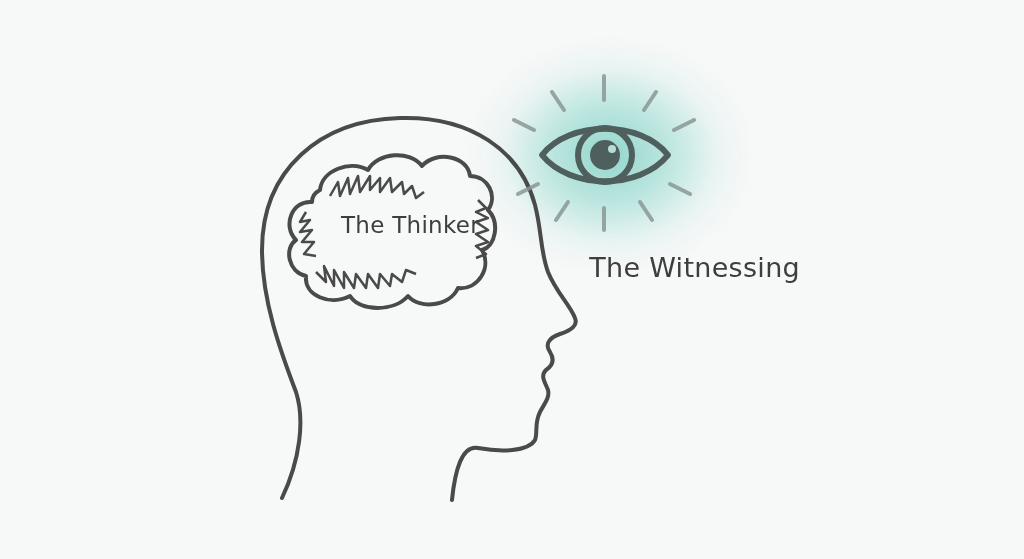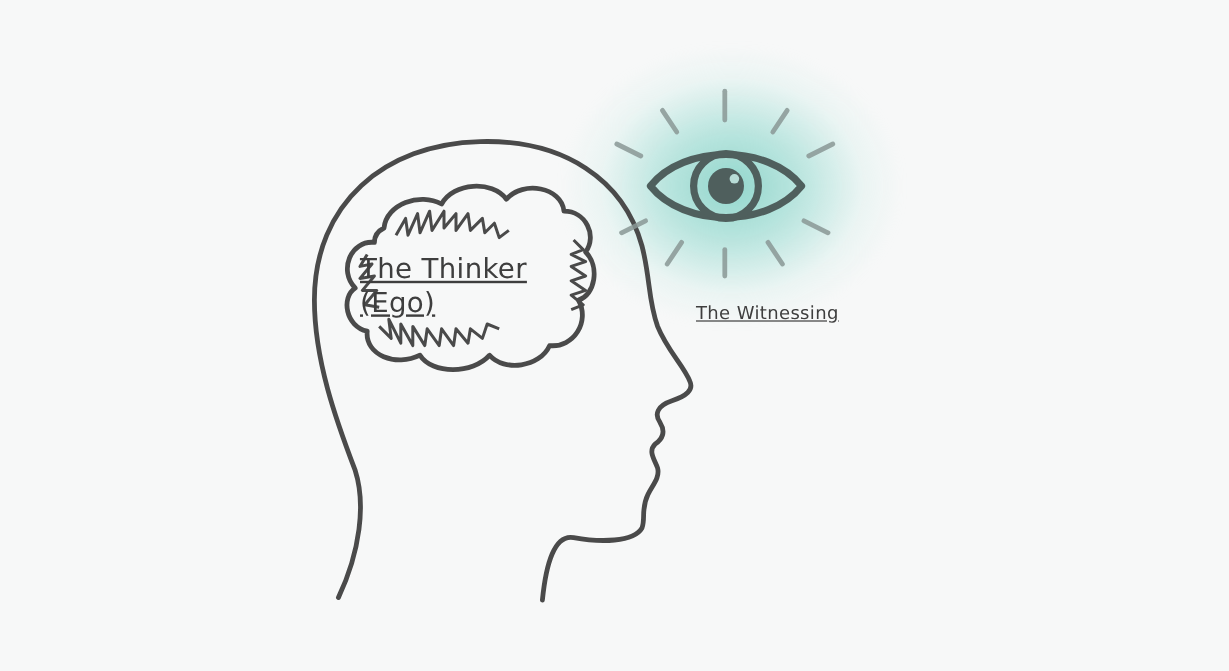--- a/index.html
+++ b/index.html
@@ -9,25 +9,25 @@
       font-family: "DejaVu Sans", sans-serif;
       position: relative;
     }
     .canvas { position: absolute; left: 0; top: 0; width: 1024px; height: 559px; }
     .glow {
       position: absolute; left: 470px; top: 40px; width: 280px; height: 230px;
       background: radial-gradient(ellipse at 50% 50%, rgba(128,208,196,0.85) 0%, rgba(150,218,208,0.6) 30%, rgba(200,236,230,0.25) 55%, rgba(247,248,248,0) 72%);
       filter: blur(4px);
     }
     .label {
-      position: absolute; color: #3e3e3e; text-align: left; line-height: 1.2;
-      font-family: "DejaVu Sans", sans-serif; letter-spacing: 0.3px; text-decoration: underline;
+      position: absolute; color: #3e3e3e; text-align: right; line-height: 1.2;
+      font-family: "DejaVu Sans", sans-serif; letter-spacing: 0.3px;
     }
     .thinker-label { left: 300px; top: 212px; width: 180px; font-size: 23px; }
-    .witness-label { left: 580px; top: 252px; width: 220px; font-size: 15px; }
+    .witness-label { left: 580px; top: 252px; width: 220px; font-size: 27px; }
     .label span { display: block; }
   </style>
 </head>
 <body>
 
 <div class="canvas">
   <div class="glow"></div>
 
   <svg width="1024" height="559" viewBox="0 0 1024 559" style="position:absolute;left:0;top:0">
 
@@ -56,19 +56,18 @@
     <g>
       <path d="M542,155 C570,120 640,120 668,155 C640,190 570,190 542,155 Z" fill="none" stroke="#4f5f5d" stroke-width="6" stroke-linejoin="round"></path>
       <circle cx="605" cy="155" r="27" fill="none" stroke="#4f5f5d" stroke-width="6"></circle>
       <circle cx="605" cy="155" r="15" fill="#4f5f5d"></circle>
       <circle cx="612" cy="149" r="4" fill="#b8dcd6"></circle>
     </g>
   </svg>
 
   <div class="label thinker-label">
     <span>The Thinker</span>
-    <span>(Ego)</span>
   </div>
 
   <div class="label witness-label">
     <span>The Witnessing</span>
   </div>
 </div>
 
 </body></html>

